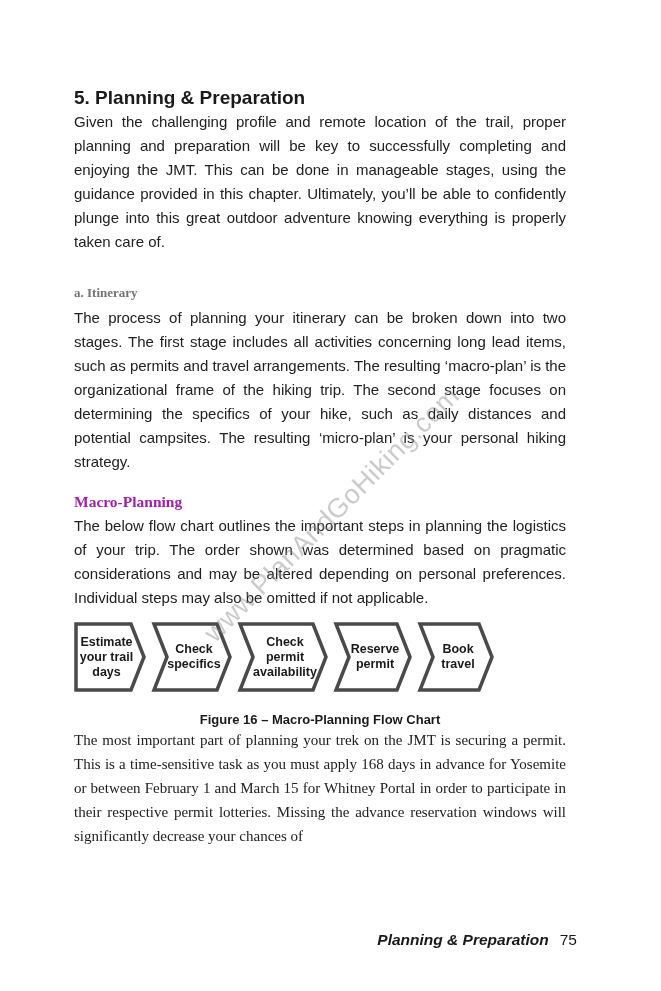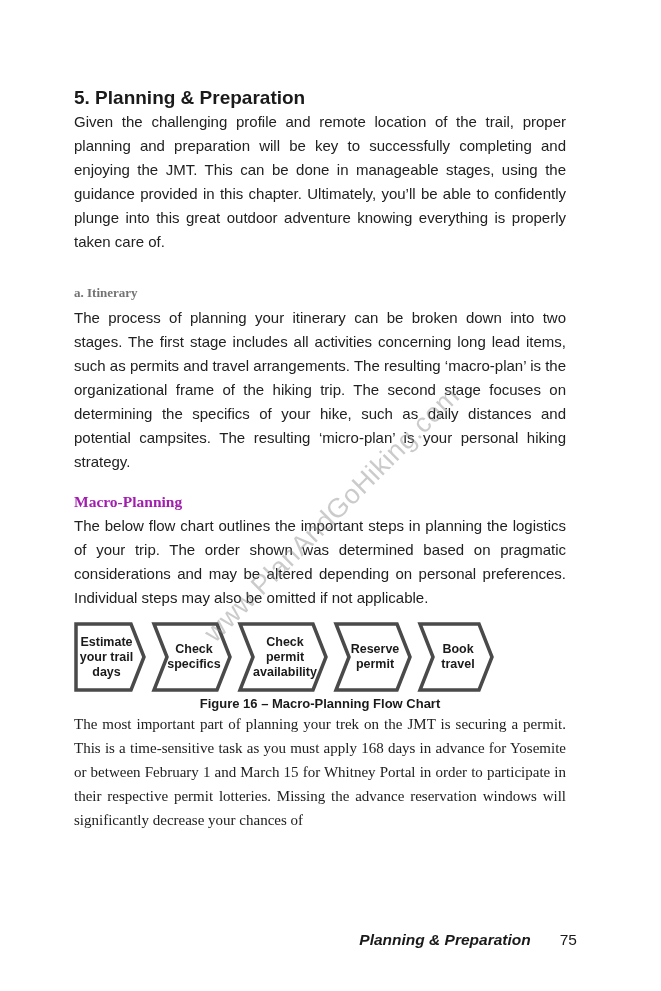--- a/index.html
+++ b/index.html
@@ -84,35 +84,35 @@
     line-height: 15px;
     font-weight: bold;
     color: #1a1a1a;
     padding: 2px 9px 2px 13px;
     box-sizing: border-box;
   }
   .flow-step.first .step-label {
     padding: 2px 12px 2px 5px;
   }
   .figure-caption {
-    margin-top: 4px;
+    margin-top: 20px;
     text-align: center;
     font-size: 13px;
     line-height: 16px;
     font-weight: bold;
     color: #1a1a1a;
   }
   .p4 { margin-top: 36px; font-family: Liberation Serif, serif; }
   .footer {
     position: absolute;
     right: 84px;
     top: 931px;
     display: flex;
     align-items: baseline;
-    gap: 29px;
+    gap: 11px;
     font-size: 15.5px;
     color: #1a1a1a;
   }
   .footer .footer-section {
     font-style: italic;
     font-weight: bold;
   }
   .footer .footer-page-number {
     font-weight: normal;
   }

